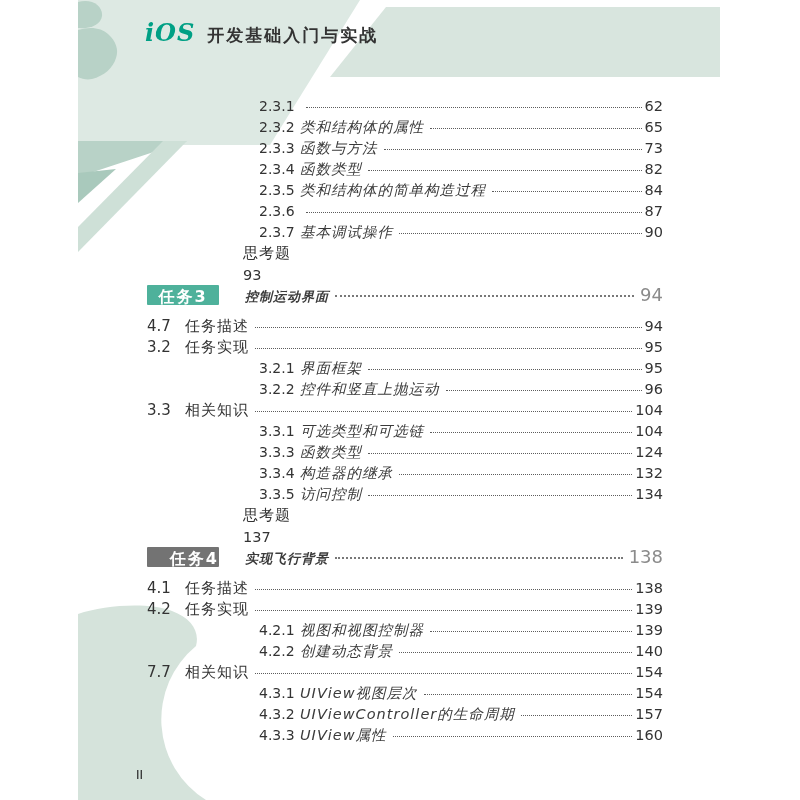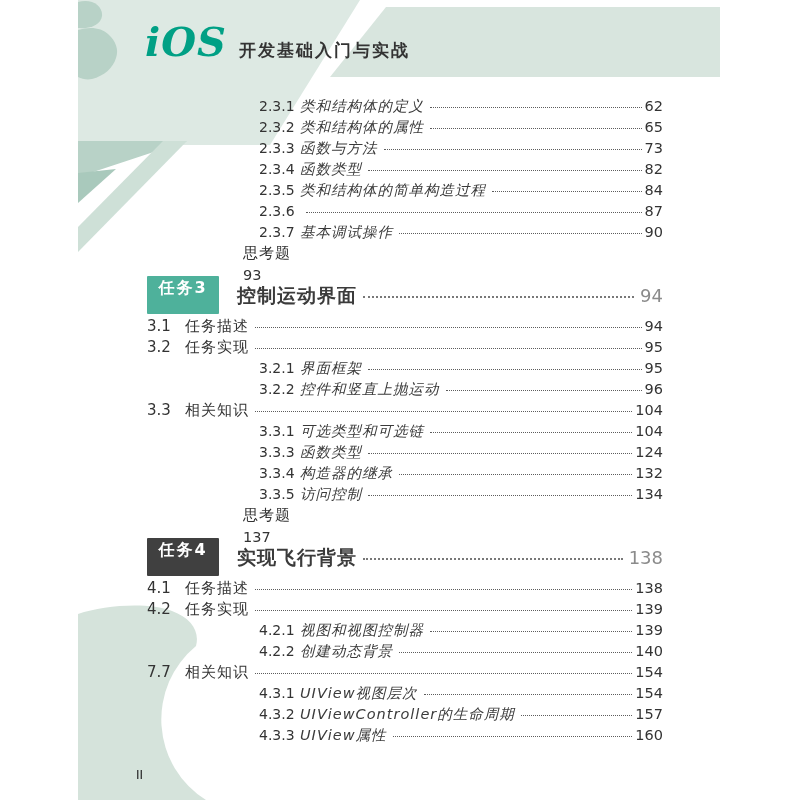--- a/index.html
+++ b/index.html
@@ -3,33 +3,33 @@
 <meta charset="utf-8">
 <style>
   html,body{margin:0;padding:0;background:#fff;}
   .page{position:relative;width:800px;height:800px;background:#ffffff;overflow:hidden;
         font-family:"DejaVu Sans","Liberation Sans",sans-serif;color:#333;}
   .decor{position:absolute;left:0;top:0;width:800px;height:800px;}
 
   
   .brand{position:absolute;left:145px;top:18px;white-space:nowrap;}
   .brand .logo{font-family:"DejaVu Serif","Liberation Serif",serif;font-style:italic;font-weight:bold;
-               font-size:40px;letter-spacing:1px;}
+               font-size:24px;letter-spacing:1px;}
   .brand .subtitle{font-size:17px;font-weight:bold;color:#333;margin-left:12px;letter-spacing:2px;margin-top:33px;}
 
   
   .toc{position:absolute;left:147px;top:96px;width:516px;}
   .row{display:flex;align-items:baseline;height:21px;line-height:21px;}
   .leader{flex:1;border-bottom:1.6px dotted #5d5d5d;margin:0 3px 0 6px;position:relative;top:-3px;}
   .pg{font-size:14.5px;color:#333;font-style:normal;}
 
   .row.task{height:30px;line-height:30px;margin:16px 0 6px 0;}
-  .task .badge{width:72px;height:38px;line-height:24px;text-align:center;align-self:center;
+  .task .badge{width:72px;height:20px;line-height:24px;text-align:center;align-self:center;
                color:#fff;font-weight:bold;font-size:16px;letter-spacing:2px;border-radius:1px;}
-  .task .ttitle{font-size:19px;font-weight:bold;color:#3b3b3b;margin-left:18px;letter-spacing:1px;}
+  .task .ttitle{font-size:13px;font-weight:bold;color:#3b3b3b;margin-left:26px;letter-spacing:1px;font-style:italic;}
   .task .leader{border-bottom:2.5px dotted #787878;top:-4px;margin:0 6px;}
   .task .pg{font-size:18px;color:#8b8b8b;}
 
   .row.item .num{width:38px;font-size:15px;color:#333;}
   .row.item .title{font-size:15px;color:#333;letter-spacing:1px;}
 
   .row.sub{padding-left:112px;}
   .row.sub .num{width:41px;font-size:14px;color:#333;}
   .row.sub .title{font-size:14.5px;color:#3a3a3a;font-style:italic;letter-spacing:1px;}
 
@@ -61,21 +61,20 @@
              A95,95 0 0 0 206,800 L78,800 Z"></path>
   </svg>
 
   <div class="brand">
     <span class="logo" style="color: rgb(0, 160, 133);">iOS</span><span class="subtitle">开发基础入门与实战</span>
   </div>
 
   <div class="toc">
       <div class="row sub">
         <span class="num">2.3.1</span>
-        <span class="title">类和结构体的定义</span>
         <span class="leader"></span>
         <span class="pg">62</span>
       </div>
       <div class="row sub">
         <span class="num">2.3.2</span>
         <span class="title">类和结构体的属性</span>
         <span class="leader"></span>
         <span class="pg">65</span>
       </div>
       <div class="row sub">
@@ -112,21 +111,21 @@
         <span class="leader"></span>
         <span class="pg">93</span>
       </div>
       <div class="row task">
         <span class="badge" style="background: rgb(78, 177, 155);">任务3</span>
         <span class="ttitle">控制运动界面</span>
         <span class="leader"></span>
         <span class="pg">94</span>
       </div>
       <div class="row item">
-        <span class="num">3.1</span>
+        <span class="num">4.7</span>
         <span class="title">任务描述</span>
         <span class="leader"></span>
         <span class="pg">94</span>
       </div>
       <div class="row item">
         <span class="num">3.2</span>
         <span class="title">任务实现</span>
         <span class="leader"></span>
         <span class="pg">95</span>
       </div>
@@ -171,21 +170,21 @@
         <span class="title">访问控制</span>
         <span class="leader"></span>
         <span class="pg">134</span>
       </div>
       <div class="row exercise">
         <span class="title">思考题</span>
         <span class="leader"></span>
         <span class="pg">137</span>
       </div>
       <div class="row task">
-        <span class="badge" style="background: #404040;">任务4</span>
+        <span class="badge" style="background: #737373; text-align: right;">任务4</span>
         <span class="ttitle">实现飞行背景</span>
         <span class="leader"></span>
         <span class="pg">138</span>
       </div>
       <div class="row item">
         <span class="num">4.1</span>
         <span class="title">任务描述</span>
         <span class="leader"></span>
         <span class="pg">138</span>
       </div>

